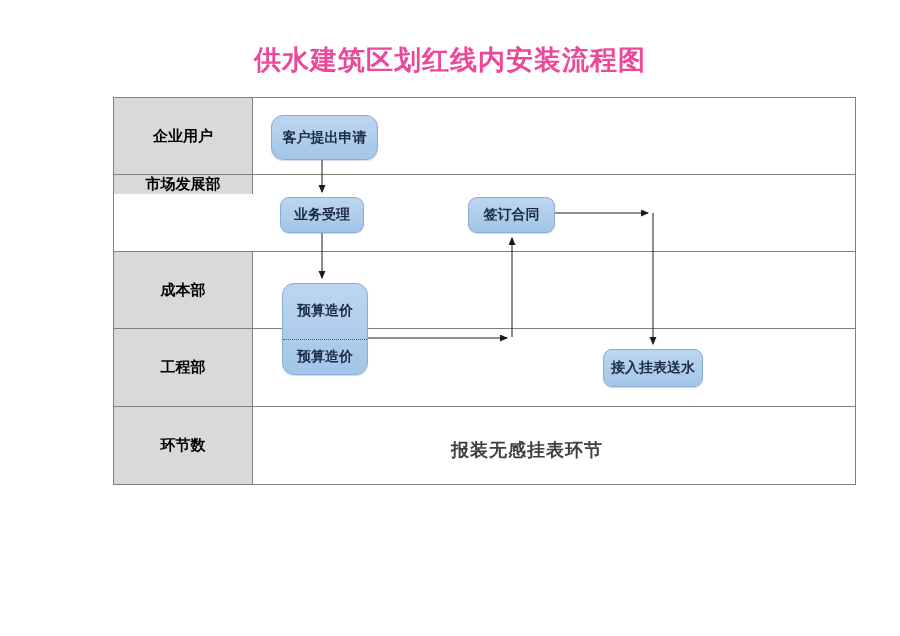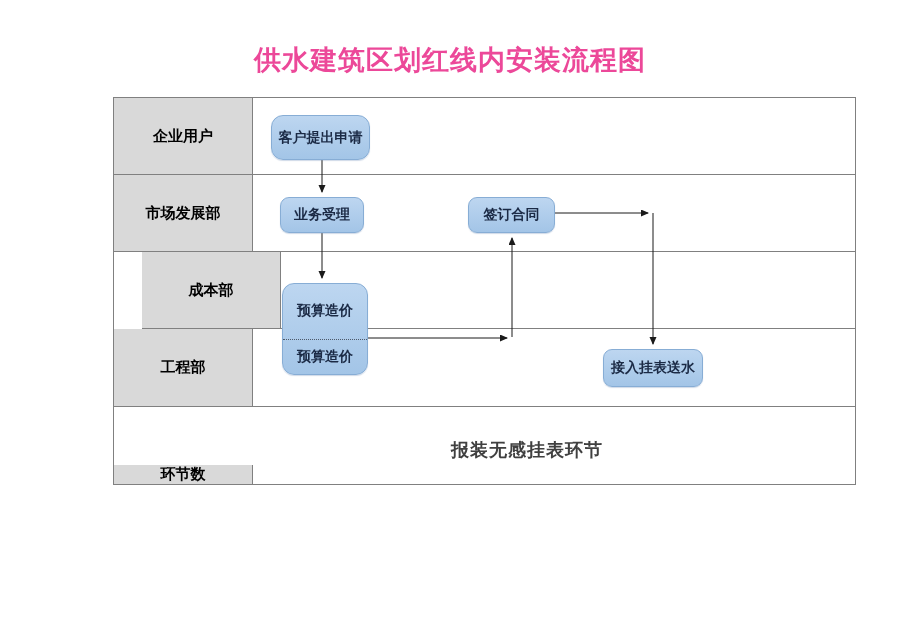--- a/index.html
+++ b/index.html
@@ -21,38 +21,38 @@
     text-align:center;font-size:27px;font-weight:bold;letter-spacing:1px;color:#ec4899;
   }
   
   .table{
     position:absolute;left:113px;top:97px;width:743px;height:388px;
     border:1px solid var(--grid-line);box-sizing:border-box;
     display:flex;flex-direction:column;
   }
   .row{display:flex;box-sizing:border-box;border-bottom:1px solid var(--grid-line);}
   .row:last-child{border-bottom:none;}
-  .r1{height:77px;} .r2{height:77px;} .r3{height:77px;margin-left:28px;} .r4{height:78px;} .r5{flex:1;align-items:flex-end;}
+  .r1{height:77px;} .r2{height:77px;flex-direction:column;} .r3{height:77px;} .r4{height:78px;} .r5{flex:1;}
   .lane-label{
     width:139px;box-sizing:border-box;background:var(--lane-fill);
     border-right:1px solid var(--grid-line);
     display:flex;align-items:center;justify-content:center;
     font-size:15px;font-weight:bold;color:#000;
   }
   .lane-content{flex:1;}
   
   .node{
     position:absolute;box-sizing:border-box;
     background:linear-gradient(180deg,var(--node-fill-top),var(--node-fill-bottom));
     border:1px solid var(--node-border);
     display:flex;align-items:center;justify-content:center;
     font-size:14px;font-weight:bold;color:#1b2a45;
     box-shadow:0 1px 1px rgba(120,150,190,0.35);
   }
-  #n-apply   {left:271px;top:115px;width:99px;height:45px;border-radius:12px;}
+  #n-apply   {left:271px;top:115px;width:107px;height:45px;border-radius:12px;}
   #n-accept  {left:280px;top:197px;width:84px;height:36px;border-radius:9px;}
   #n-contract{left:468px;top:197px;width:87px;height:36px;border-radius:9px;}
   #n-meter   {left:603px;top:349px;width:100px;height:38px;border-radius:9px;}
   #n-combined{
     left:282px;top:283px;width:86px;height:92px;border-radius:12px;
     flex-direction:column;align-items:stretch;justify-content:flex-start;padding:0;
   }
   #n-combined .half{
     height:46px;display:flex;align-items:center;justify-content:center;box-sizing:border-box;margin-top:10px;
   }

